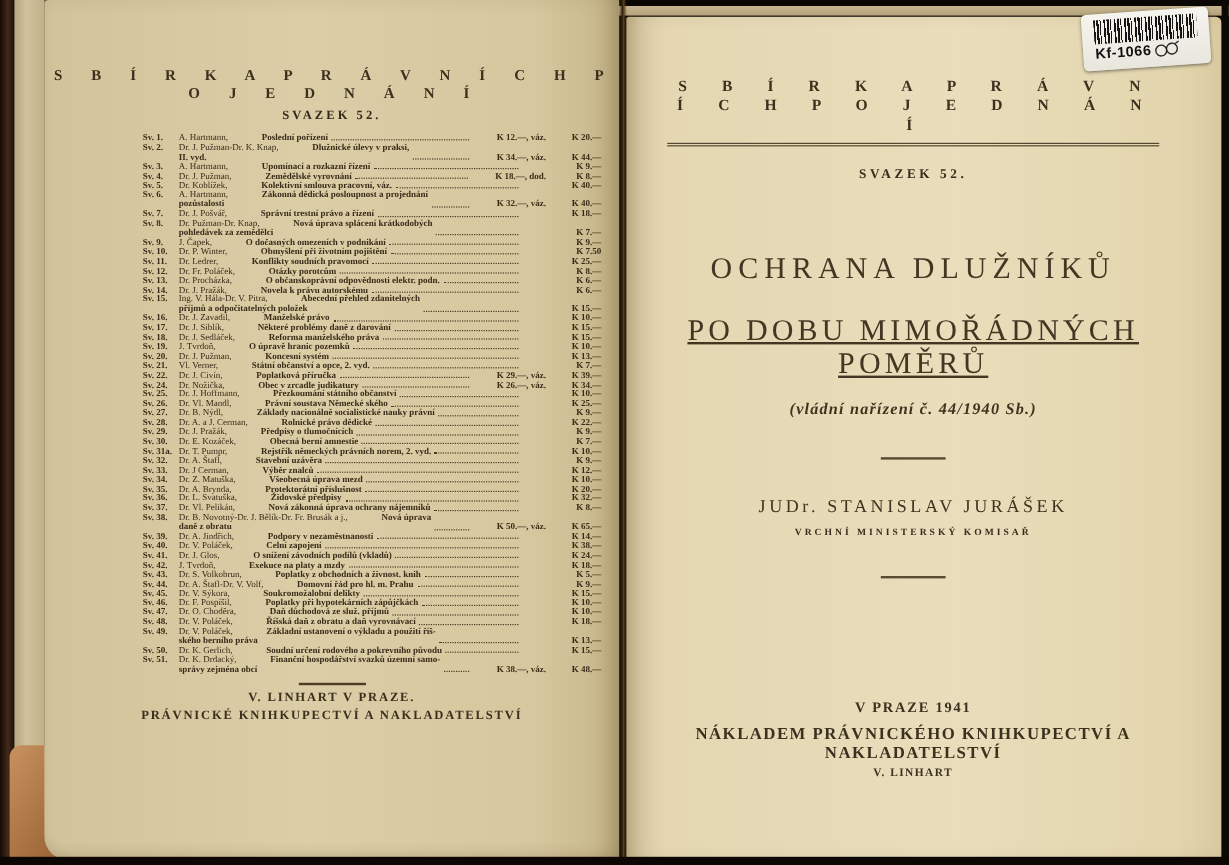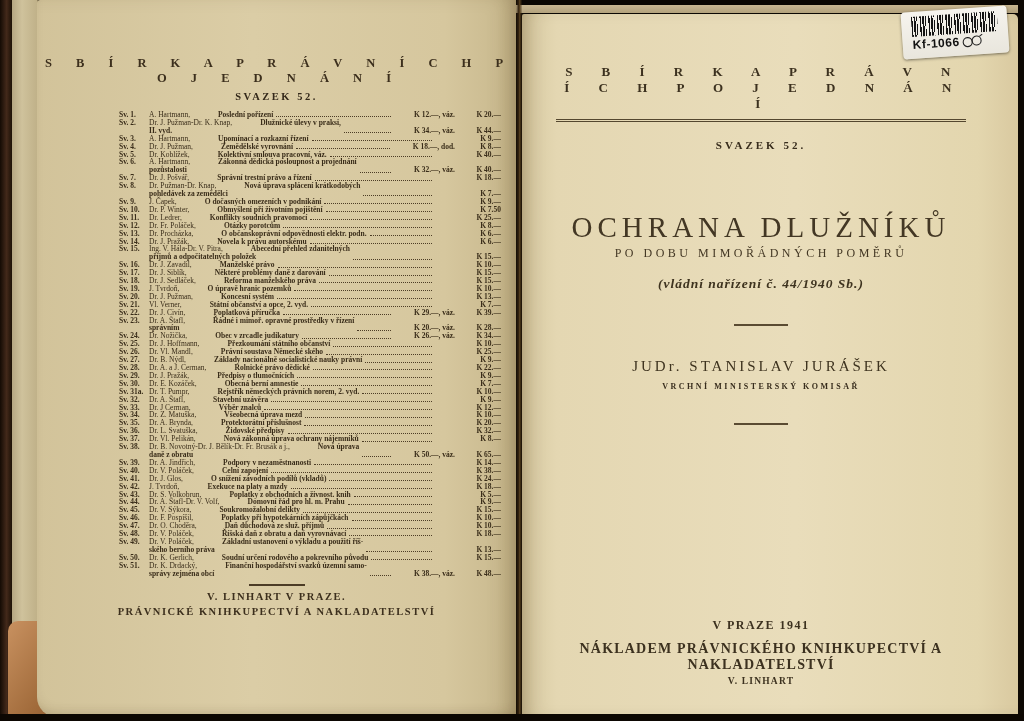--- a/index.html
+++ b/index.html
@@ -56,27 +56,27 @@
   .e-price{flex:0 0 42px;text-align:right;font-weight:700;white-space:pre;}
   .lp-rule{width:56px;height:2px;background:#4c3c26;margin:7px auto 5px auto;}
   .vydava{font-size:9px;text-align:center;color:#3c2f1d;}
   .pub-line{font-size:10.5px;font-weight:700;letter-spacing:1.5px;text-align:center;margin-top:4px;color:#3c2f1d;}
 
   
   .rp-inner{padding:50px 52px 0 34px;text-align:center;}
   .series-heading-r{font-size:13px;font-weight:700;letter-spacing:6.5px;word-spacing:13px;
     color:#3c311f;padding-bottom:7px;border-bottom:3px double #54472f;}
   .volume-r{margin-top:17px;font-size:11px;font-weight:700;letter-spacing:3px;}
-  .main-title-1{margin-top:60px;font-size:29px;letter-spacing:5px;color:#43372:;color:#433724;}
-  .main-title-2{margin-top:2px;font-size:12px;letter-spacing:3.5px;color:#433724;}
+  .main-title-1{margin-top:60px;font-size:25px;letter-spacing:5px;color:#43372:;color:#433724;}
+  .main-title-2{margin-top:23px;font-size:25px;letter-spacing:3.5px;color:#433724;text-decoration:underline;}
   .subtitle{margin-top:15px;font-size:13.5px;font-style:italic;letter-spacing:1px;font-weight:700;color:#3e331f;}
   .rp-rule{width:54px;height:2px;background:#5a4b32;margin:32px auto 0 auto;}
   .author-name{margin-top:32px;font-size:15px;letter-spacing:3px;color:#3e331f;}
   .author-role{margin-top:7px;font-size:8px;letter-spacing:2.5px;font-weight:700;}
-  .imprint{position:absolute;left:34px;right:52px;top:568px;text-align:center;color:#3c311f;margin-top:36px;}
+  .imprint{position:absolute;left:34px;right:52px;top:568px;text-align:center;color:#3c311f;}
   .place-year{font-size:12px;font-weight:700;letter-spacing:1.5px;}
   .imprint-line{font-size:14px;font-weight:700;letter-spacing:1.2px;margin-top:8px;}
   .imprint-name{font-size:9.5px;font-weight:700;letter-spacing:1.2px;margin-top:3px;}
   .imprint-addr{font-size:9.5px;font-weight:700;letter-spacing:1.2px;margin-top:4px;}
 
   
   .label{position:absolute;left:902px;top:9px;width:106px;height:47px;
     background:linear-gradient(180deg,#f6f4ee,#e9e6dd);border-radius:4px;
     transform:rotate(-4deg);box-shadow:0 1px 3px rgba(0,0,0,.5);}
   .bars{height:20px;margin:5px 10px 0 10px;
@@ -279,28 +279,20 @@
   </div>
 
   <div class="entry">
     <span class="e-num">Sv. 22.</span>
     <span class="e-txt"><span class="e-author">Dr. J. Civín,</span><span class="e-title">Poplatková příručka</span></span>
     <span class="e-leader"></span>
     <span class="e-mid">K 29.—, váz.</span>
     <span class="e-price">K 39.—</span>
   </div>
 
-  <div class="entry">
-    <span class="e-num">Sv. 23.</span>
-    <span class="e-txt"><span class="e-author">Dr. A. Štafl,</span><span class="e-title">Řádné i mimoř. opravné prostředky v řízení
-správním</span></span>
-    <span class="e-leader"></span>
-    <span class="e-mid">K 20.—, váz.</span>
-    <span class="e-price">K 28.—</span>
-  </div>
 
   <div class="entry">
     <span class="e-num">Sv. 24.</span>
     <span class="e-txt"><span class="e-author">Dr. Nožička,</span><span class="e-title">Obec v zrcadle judikatury</span></span>
     <span class="e-leader"></span>
     <span class="e-mid">K 26.—, váz.</span>
     <span class="e-price">K 34.—</span>
   </div>
 
   <div class="entry">

